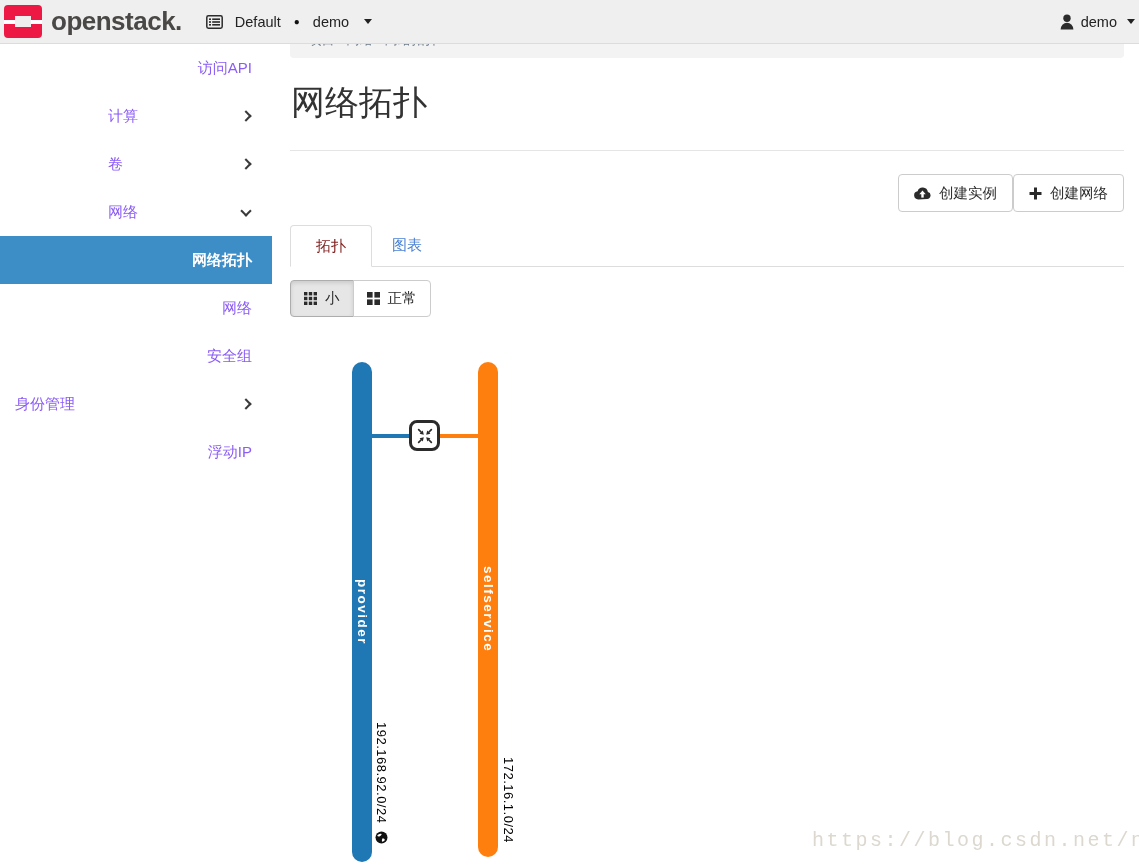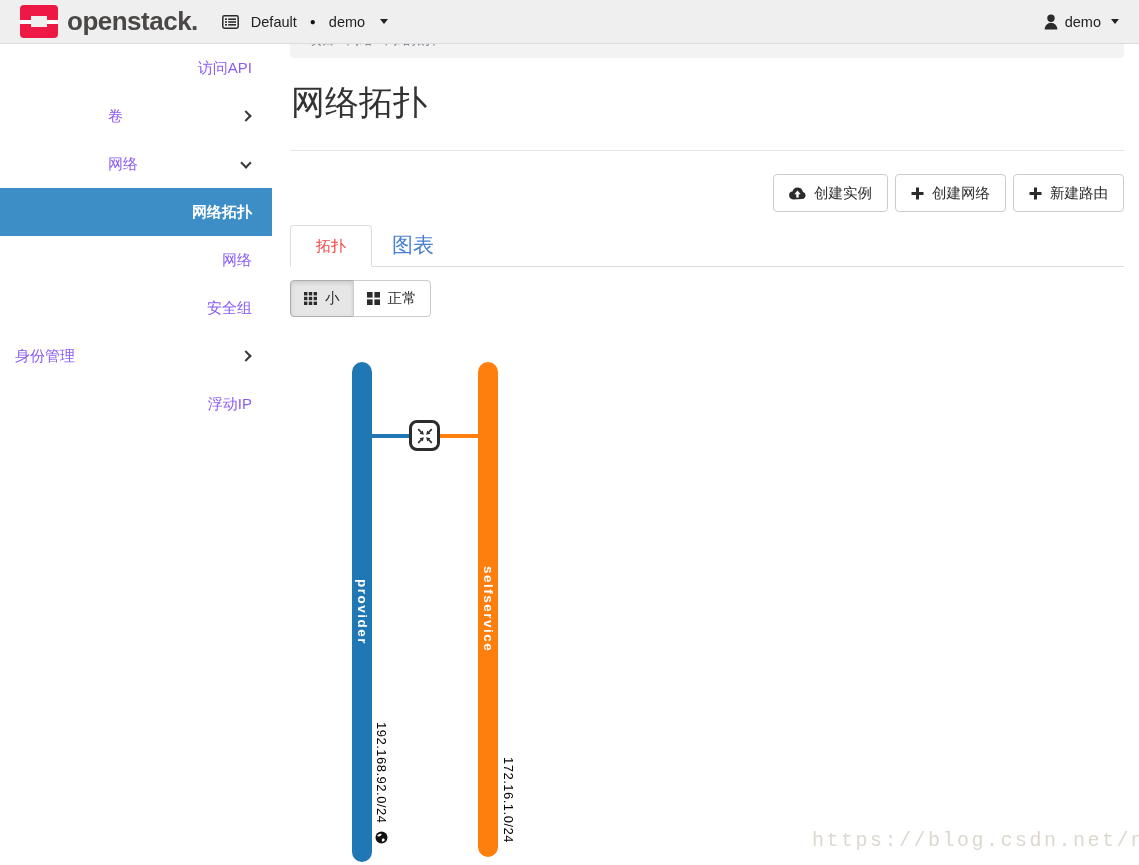--- a/index.html
+++ b/index.html
@@ -2,21 +2,21 @@
 <html><head>
 <meta charset="utf-8">
 <style>
   * { margin:0; padding:0; box-sizing:border-box; }
   html,body { background:#fff; }
   body { font-family:"Liberation Sans", sans-serif; color:#333; }
   .page { position:relative; width:1139px; height:865px; background:#fff; overflow:hidden; }
 
   
   .topbar { position:absolute; left:0; top:0; width:1139px; height:44px; background:#f0efef;
-            border-bottom:1px solid #dcdcdc; display:flex; align-items:center; padding:0 20px; }
+            border-bottom:1px solid #dcdcdc; display:flex; align-items:center; padding:0 4px; }
   .brand { display:flex; align-items:center; gap:9px; }
   .brand-text { font-size:26px; font-weight:bold; color:#4a4846; letter-spacing:-0.5px; }
   .context { margin-left:24px; display:flex; align-items:center; gap:12px; font-size:14.5px; color:#222; cursor:pointer; }
   .bullet { font-size:10px; margin:0 1px; color:#111; }
   .caret { width:0; height:0; border-left:4.5px solid transparent; border-right:4.5px solid transparent;
            border-top:5px solid #222; margin-left:3px; }
   .spacer { flex:1; }
   .user { display:flex; align-items:center; gap:7px; font-size:14.5px; color:#222; cursor:pointer; }
 
   
@@ -32,31 +32,31 @@
   .chev.down  { transform:rotate(45deg); margin-top:-3px; }
 
   
   .main { position:absolute; left:290px; top:44px; width:834px; height:821px; }
   .crumb-bar { position:absolute; left:0; top:0; width:834px; height:14px; background:#f3f3f3;
                border-radius:0 0 4px 4px; overflow:hidden; }
   .crumb-text { position:absolute; left:18px; top:-13px; font-size:13.5px; color:#6f7c8a; white-space:nowrap; }
   .page-title { position:absolute; left:1px; top:36px; font-size:34px; font-weight:400; color:#333; }
   .rule { position:absolute; left:0; top:106px; width:834px; height:1px; background:#e5e5e5; }
 
-  .actions { position:absolute; top:130px; right:0; display:flex; gap:7px; }
+  .actions { position:absolute; top:130px; right:0; display:flex; }
   .abtn { height:38px; display:flex; align-items:center; gap:8px; padding:0 15px; background:#fff;
           border:1px solid #ccc; border-radius:4px; font-size:14.5px; color:#2b2b2b; cursor:pointer;
           font-family:"Liberation Sans", sans-serif; }
 
   .tabs { position:absolute; left:0; top:181px; width:834px; height:42px; border-bottom:1px solid #ddd;
           display:flex; align-items:flex-end; }
   .tab-active { height:42px; margin-bottom:-1px; background:#fff; border:1px solid #ddd; border-bottom-color:#fff;
                 border-radius:4px 4px 0 0; padding:0 25px; display:flex; align-items:center;
-                font-size:15px; color:#ef4444; cursor:default; }
-  .tab-link { height:42px; padding:0 20px; display:flex; align-items:center; font-size:21px; cursor:pointer; }
+                font-size:15px; color:#7f1d1d; cursor:default; }
+  .tab-link { height:42px; padding:0 20px; display:flex; align-items:center; font-size:15px; cursor:pointer; }
 
   .toggle { position:absolute; left:0; top:236px; display:flex; }
   .tbtn { height:37px; display:flex; align-items:center; gap:8px; padding:0 13px; background:#fff;
           border:1px solid #ccc; font-size:14.5px; color:#2b2b2b; cursor:pointer;
           font-family:"Liberation Sans", sans-serif; }
   .tbtn.on { background:#e6e6e6; border-color:#adadad; box-shadow:inset 0 2px 4px rgba(0,0,0,.12); }
   .tbtn.first { border-radius:4px 0 0 4px; }
   .tbtn.last  { border-radius:0 4px 4px 0; margin-left:-1px; }
 
   
@@ -122,20 +122,24 @@
       <span>demo</span>
       <span class="caret"></span>
     </div>
   </header>
 
   <nav class="sidebar">
     <div class="nav-row panel">
       <span>访问API</span>
     </div>
     <div class="nav-row group">
+      <span>计算</span>
+      <span class="chev right"></span>
+    </div>
+    <div class="nav-row group">
       <span>卷</span>
       <span class="chev right"></span>
     </div>
     <div class="nav-row group">
       <span>网络</span>
       <span class="chev down"></span>
     </div>
     <div class="nav-row panel selected" style="background-color: rgb(61, 142, 199);">
       <span>网络拓扑</span>
     </div>
@@ -175,29 +179,20 @@
         <span>创建实例</span>
       </button>
       <button class="abtn">
         <span style="display:flex;">
           <svg width="13" height="13" viewBox="0 0 13 13">
             <rect x="5" y="0.5" width="3" height="12" fill="#2b2b2b"></rect>
             <rect x="0.5" y="5" width="12" height="3" fill="#2b2b2b"></rect>
           </svg>
         </span>
         <span>创建网络</span>
-      </button>
-      <button class="abtn">
-        <span style="display:flex;">
-          <svg width="13" height="13" viewBox="0 0 13 13">
-            <rect x="5" y="0.5" width="3" height="12" fill="#2b2b2b"></rect>
-            <rect x="0.5" y="5" width="12" height="3" fill="#2b2b2b"></rect>
-          </svg>
-        </span>
-        <span>新建路由</span>
       </button>
     </div>
 
     <div class="tabs">
       <div class="tab-active">
         <span>拓扑</span>
       </div>
       <div class="tab-link" style="color: rgb(74, 128, 210);">
         <span>图表</span>
       </div>

